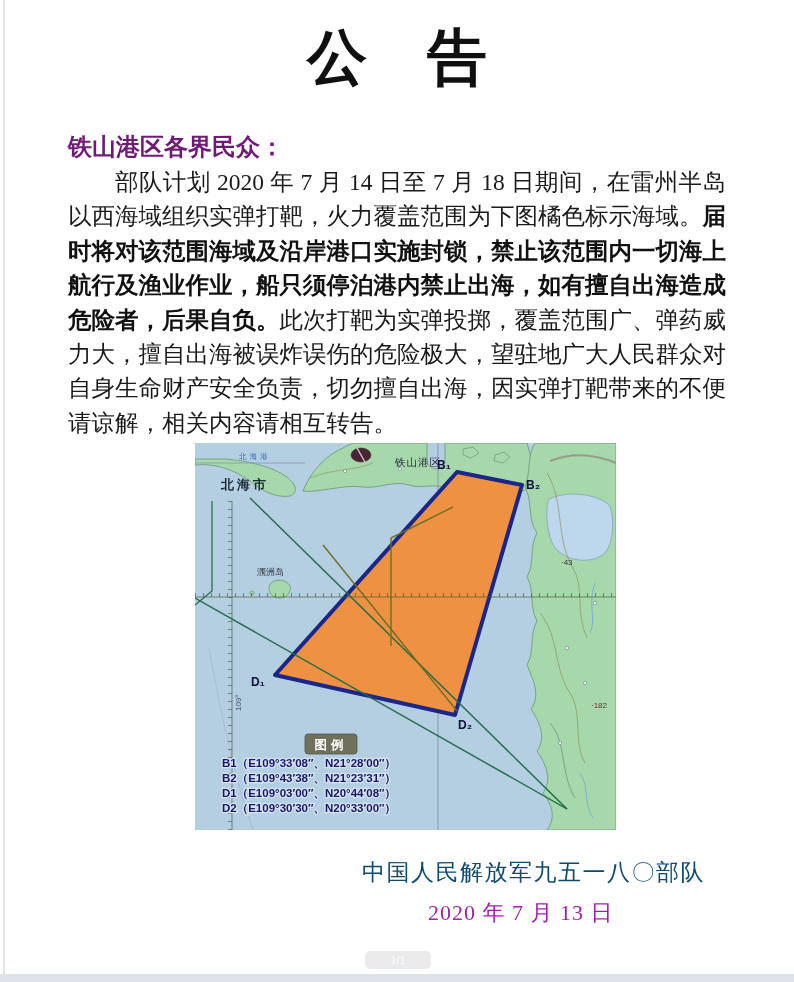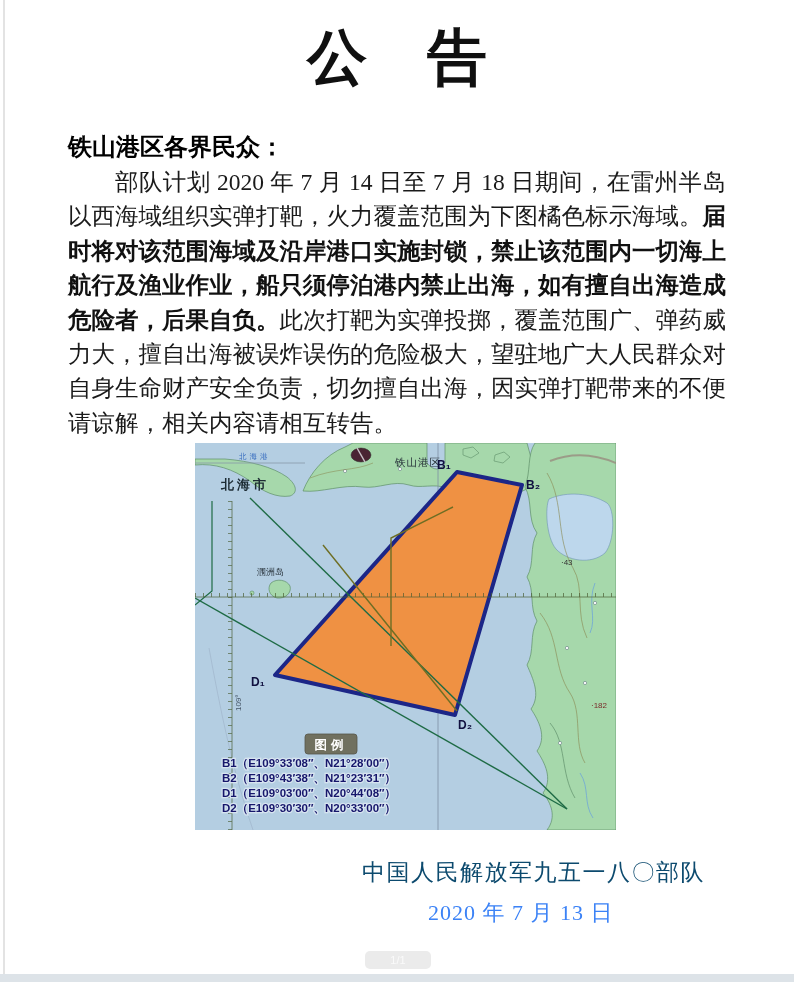--- a/index.html
+++ b/index.html
@@ -10,32 +10,32 @@
   }
   .edge-line-left { position:absolute; left:3px; top:0; width:2px; height:100%; background:#e3e3e3; }
   .bottom-strip   { position:absolute; left:0; bottom:0; width:100%; height:8px; background:#dde3e8; }
 
   .title {
     position:absolute; top:18px; left:0; width:100%; text-align:center;
     font-size:60px; font-weight:bold; color:#101010;
   }
   .salutation {
     position:absolute; left:68px; top:131px; font-size:24px; font-weight:bold;
-    color:#000000; font-family:Liberation Serif, serif;
+    color:#701a75; font-family:Liberation Serif, serif;
   }
   .body-text {
     position:absolute; left:68px; top:165px; width:658px;
     font-size:23.5px; line-height:34.4px; text-align:justify; color:#1a1a1a;
     text-indent:2em;
   }
   .body-text .bold-seg {
     font-family:"Liberation Sans","DejaVu Sans",sans-serif; font-weight:bold; color:#111;
   }
   .signature { position:absolute; left:362px; top:857px; font-size:23px; color:#0c4a6e; letter-spacing:1.5px; }
-  .doc-date  { position:absolute; left:428px; top:898px; font-size:22px; color:#3b82f6; letter-spacing:1px;text-align:center; }
+  .doc-date  { position:absolute; left:428px; top:898px; font-size:22px; color:#a21caf; letter-spacing:1px;text-align:center; }
   .page-pill {
     position:absolute; left:365px; top:951px; width:66px; height:18px;
     background:#ebebeb; border-radius:5px; color:#fafafa; font-size:11px;
     line-height:18px; text-align:center; font-family:"Liberation Sans",sans-serif;
   }
 
   .map-wrap { position:absolute; left:195px; top:443px; width:421px; height:387px; }
 
   
   .m-city        { font:bold 13px "Liberation Sans","DejaVu Sans",sans-serif; fill:#1c2b33; letter-spacing:3px; }

